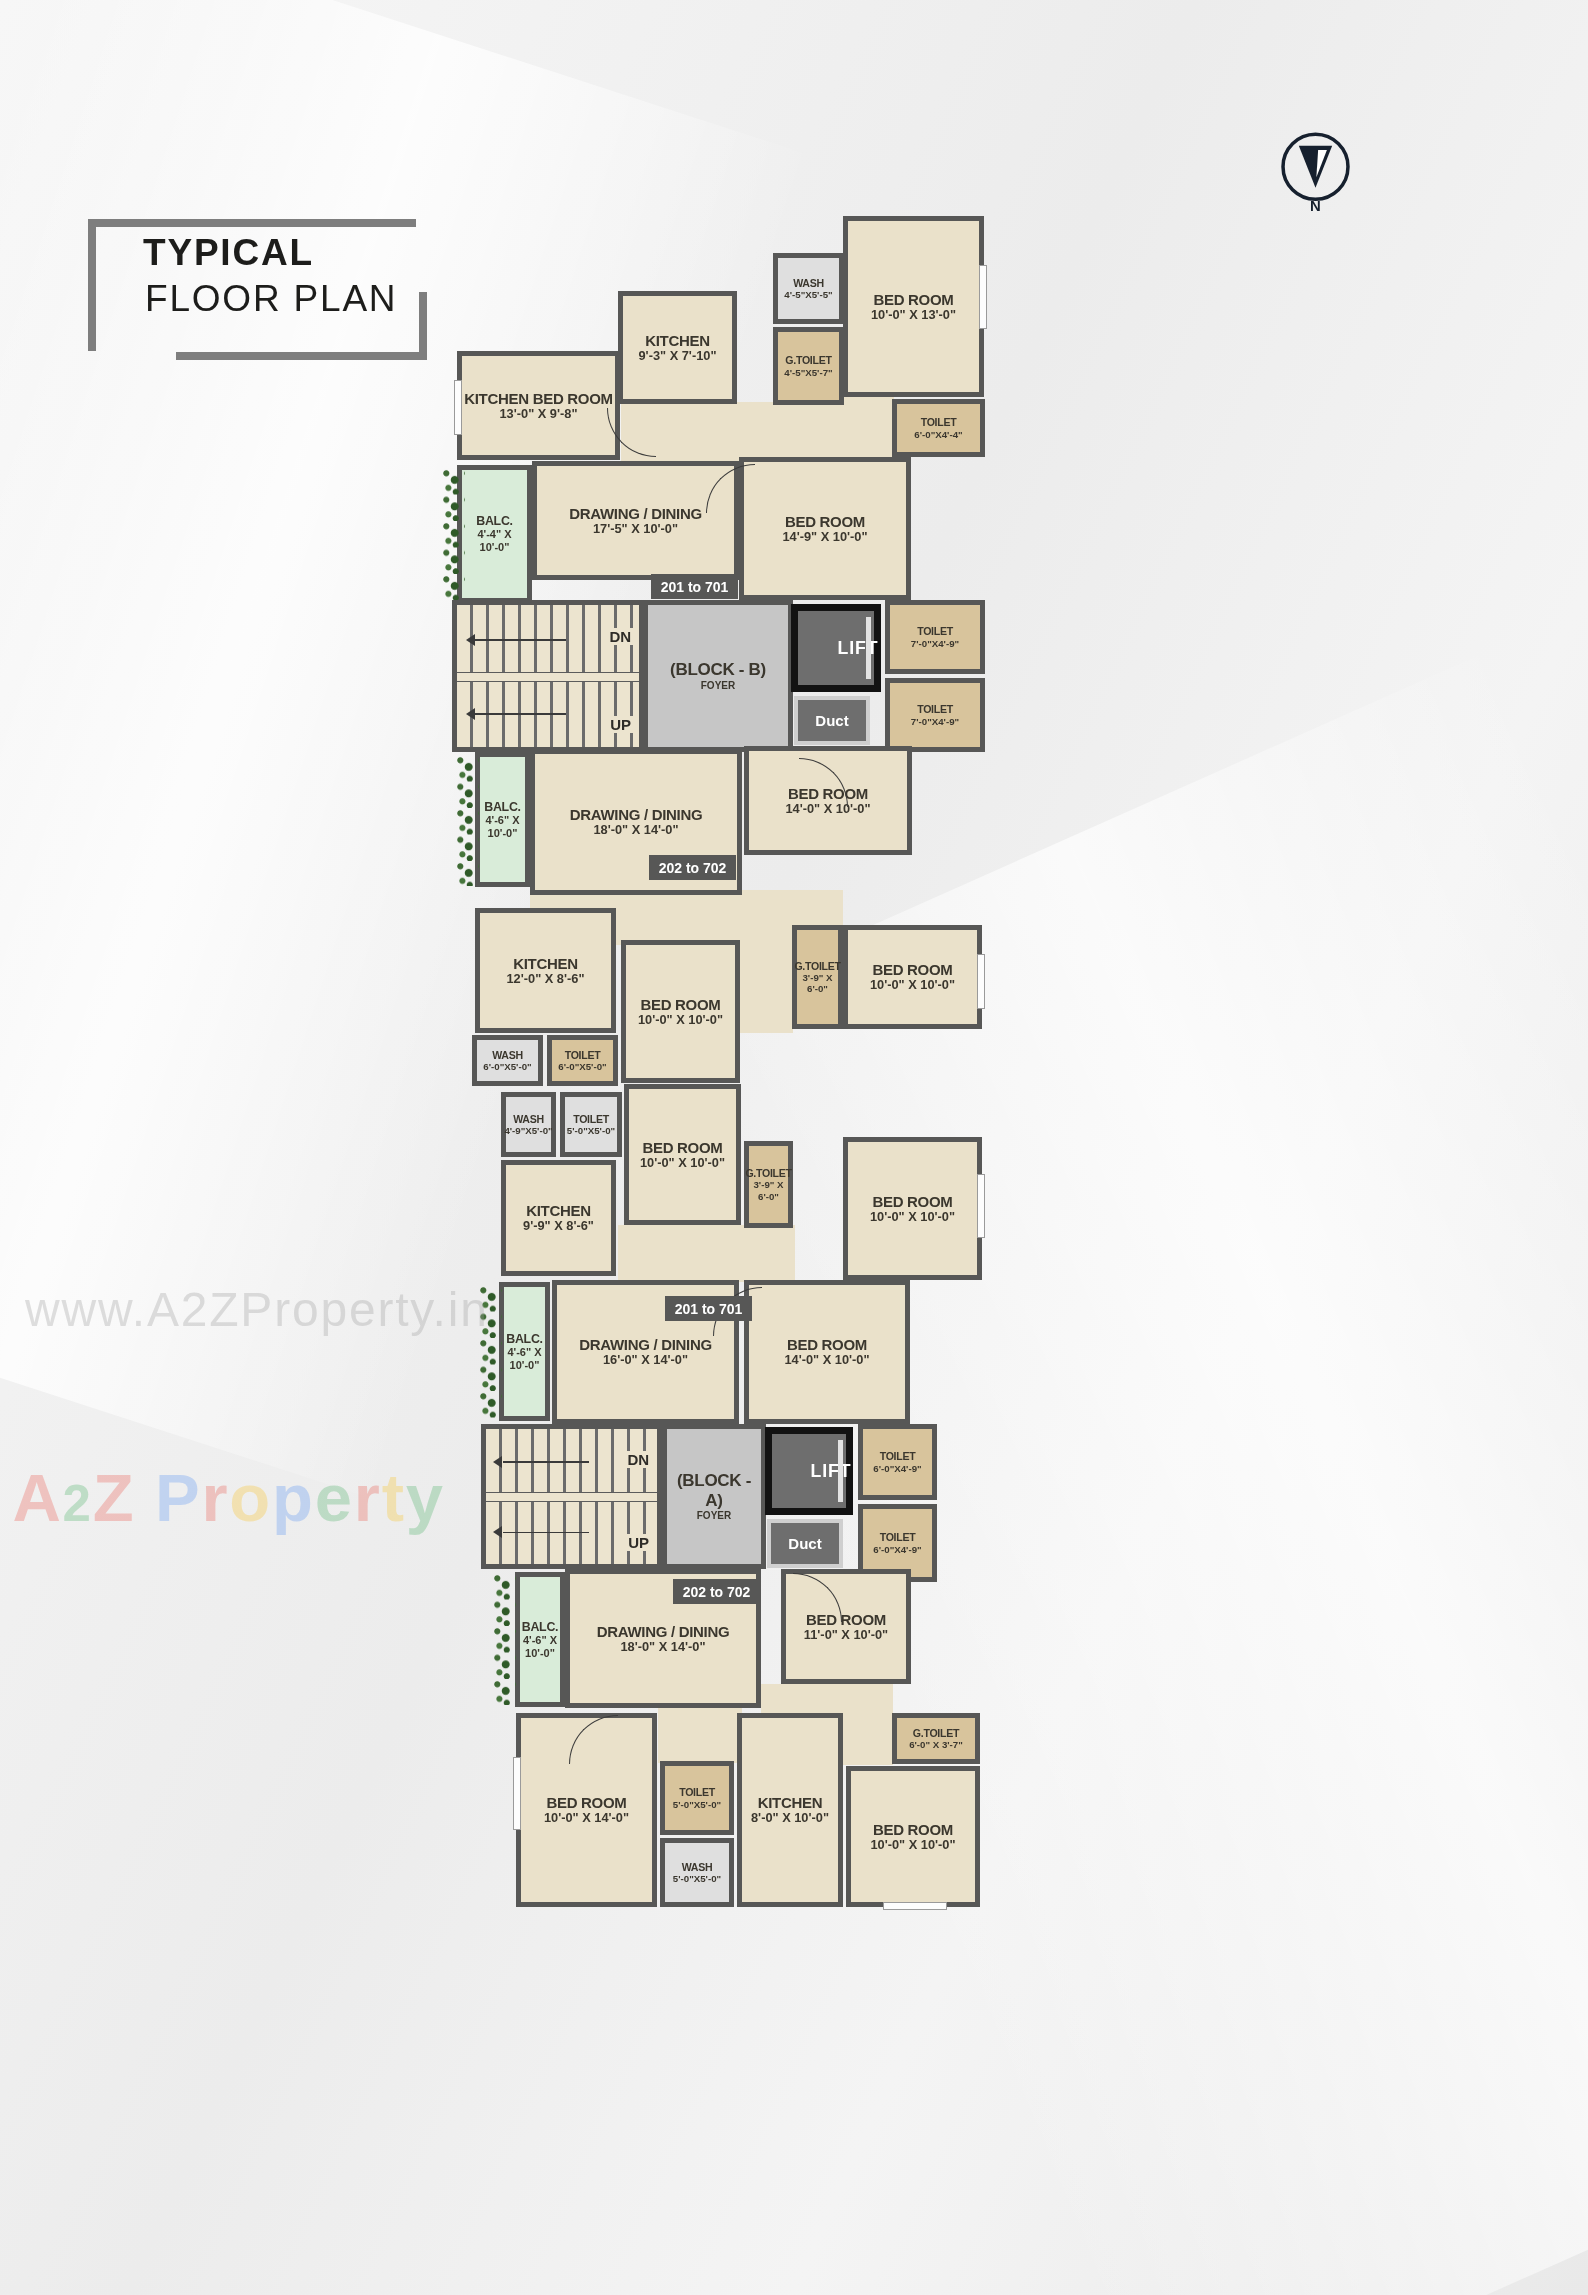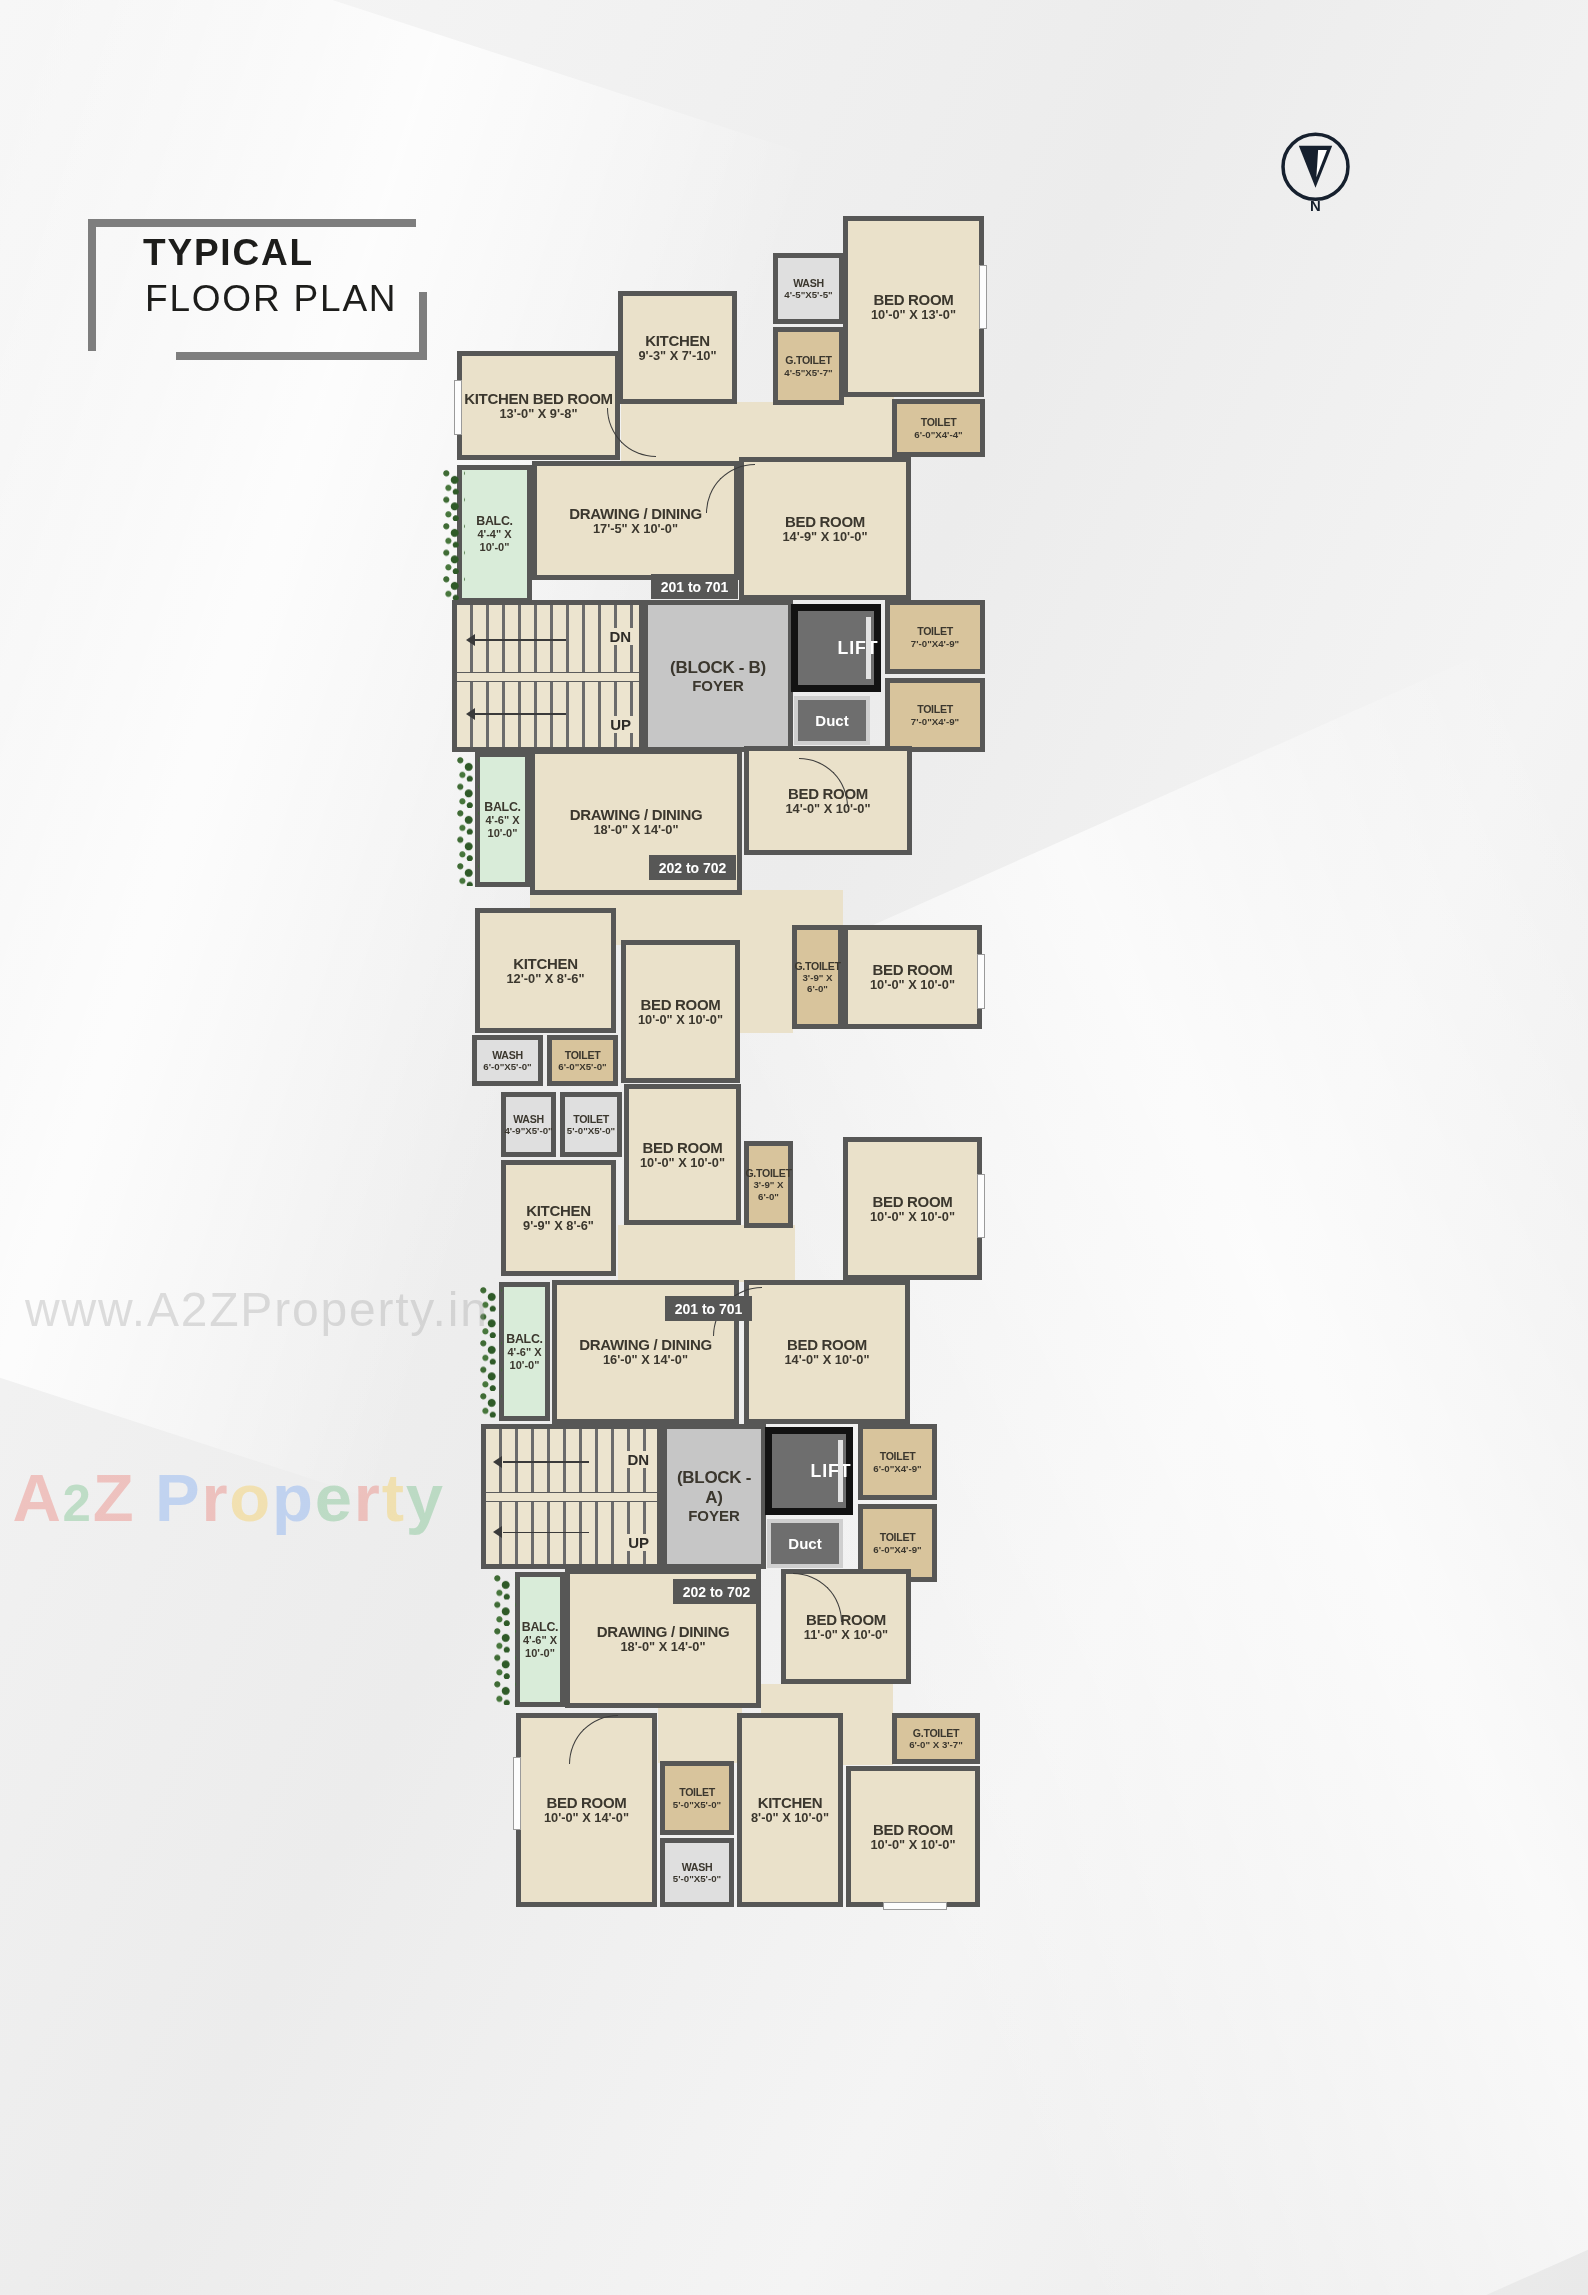--- a/index.html
+++ b/index.html
@@ -42,21 +42,21 @@
   .stairs{background:#ece4cf;border:5.3px solid #575756;z-index:3;
           background-image:repeating-linear-gradient(90deg,rgba(0,0,0,0) 0 13.2px,#6b6b6b 13.2px 16px);}
   .stairs .mid{position:absolute;left:0;right:0;top:47%;height:8px;background:#ece4cf;border-top:1.8px solid #5c5c5c;border-bottom:1.8px solid #5c5c5c;z-index:4;}
   .stairs .tag{position:absolute;right:5.3px;font-weight:bold;font-size:15px;color:#2e2c28;background:#ece4cf;padding:0 2.6px;z-index:5;margin-left:32px;}
   .tag-dn{top:16%;} .tag-up{bottom:10%;text-align:right;}
   .sarrow{position:absolute;left:10%;width:50%;height:1.8px;background:#3a3a3a;z-index:5;}
   .sarrow::before{content:'';position:absolute;left:-9.7px;top:-5.3px;border-right:9.7px solid #3a3a3a;border-top:6.2px solid transparent;border-bottom:6.2px solid transparent;}
   .sa1{top:24%;} .sa2{top:76%;}
   .foyer{background:#c6c6c6;border:5.3px solid #575756;z-index:3;display:flex;align-items:center;justify-content:center;}
   .foyer .rn{font-size:17px;}
-  .foyer .rd{font-size:15px;font-weight:bold;}
+  .foyer .rd{font-size:10px;font-weight:bold;}
   .lift{background:#6e6e6e;border:7px solid #121212;z-index:4;display:flex;align-items:center;justify-content:center;
         color:#fff;font-weight:bold;font-size:17.7px;letter-spacing:0.9px;padding-left:44px;}
   .lift::after{content:'';position:absolute;right:2.6px;top:8%;bottom:8%;width:5.3px;background:#e3e3e3;}
   .duct{background:#6e6e6e;border:4.4px solid #cfcfcf;z-index:4;display:flex;align-items:center;justify-content:center;
         color:#fff;font-weight:bold;font-size:15px;}
   .ulabel{background:#575756;color:#fff;font-weight:bold;font-size:14px;z-index:5;
           display:flex;align-items:center;justify-content:center;}
   .window{position:absolute;background:#fdfdfd;border:0.9px solid #9a9a9a;z-index:4;}
   .door{position:absolute;width:48px;height:48px;border:0 solid #3c3c3c;border-left-width:1.8px;border-bottom-width:1.8px;
         border-radius:0 0 0 100%;z-index:4;}

